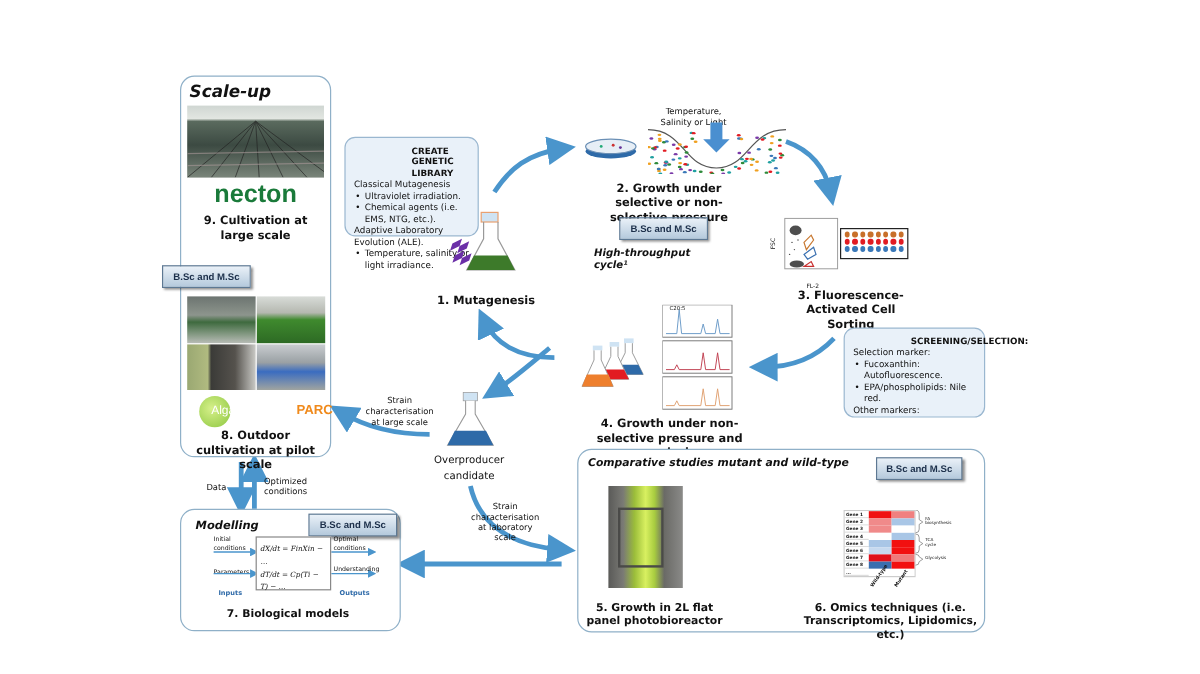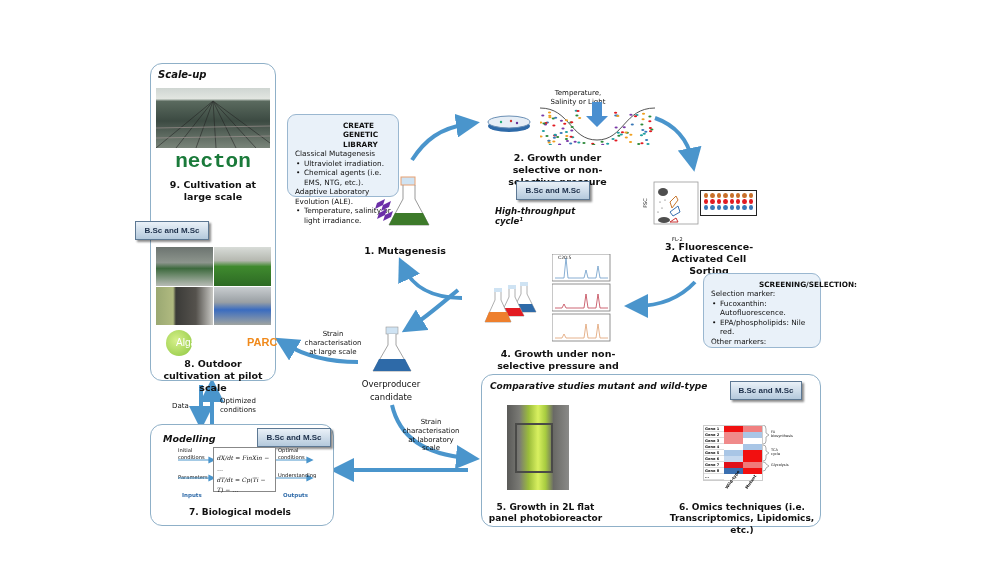--- a/index.html
+++ b/index.html
@@ -1,19 +1,19 @@
 <!DOCTYPE html>
 <html><head>
 <meta charset="utf-8">
 <style>
   * { box-sizing: border-box; margin: 0; padding: 0; }
   body { width: 1000px; height: 562px; background: #ffffff; position: relative; overflow: hidden; font-family: "DejaVu Sans", sans-serif; color: #111; }
   .abs { position: absolute; }
   .panel { position: absolute; border: 1.5px solid #8fb0c8; border-radius: 12px; background: #fff; }
-  .panel-title { position: absolute; font-weight: bold; font-style: italic; font-size: 10px; }
+  .panel-title { position: absolute; font-weight: bold; font-style: italic; font-size: 14px; }
   .step-label { position: absolute; font-weight: bold; font-size: 9.5px; text-align: center; line-height: 1.25; }
   .badge { position: absolute; width: 74px; height: 19px; border: 1px solid #5d7893; background: linear-gradient(#eaf1f8, #b4c9dc); box-shadow: 2px 2px 2px rgba(0,0,0,0.45); font-size: 8px; font-weight: bold; color: #1c2f4a; text-align: center; line-height: 17px; font-family: "Liberation Sans", sans-serif; }
   .infobox { position: absolute; background: #e9f1f9; border: 1px solid #9ab7d0; border-radius: 9px; font-size: 7.3px; line-height: 1.3; padding: 6px 7px; font-family: "DejaVu Sans", sans-serif; }
   .infobox .ttl { font-weight: bold; margin-left: 48px; }
   .infobox ul { list-style: none; }
   .infobox li { padding-left: 9px; position: relative; }
   .infobox li::before { content: "•"; position: absolute; left: 1px; }
   .small { position: absolute; font-size: 7px; text-align: center; line-height: 1.25; }
   .photo { position: absolute; }
   svg.overlay { position: absolute; left: 0; top: 0; }
@@ -64,21 +64,21 @@
         <line x1="57" y1="13" x2="80" y2="60"></line>
         <line x1="57" y1="13" x2="100" y2="60"></line>
       <line x1="57" y1="13" x2="114" y2="55"></line>
     </g>
     <g stroke="#a99" stroke-width="1" opacity="0.6">
         <line x1="0" y1="40" x2="114" y2="38"></line>
         <line x1="0" y1="50" x2="114" y2="48"></line>
       </g>
   </svg>
 </div>
-<div class="abs" style="left:172px;top:150px;width:82px;text-align:center;font-family:Liberation Mono, monospace;font-weight:bold;font-size:21px;color:#1a7a3a;">necton</div>
+<div class="abs" style="left:172px;top:150px;width:82px;text-align:center;font-family:Liberation Sans, sans-serif;font-weight:bold;font-size:21px;color:#1a7a3a;">necton</div>
 <div class="step-label" style="left:158px;top:179px;width:110px;">9. Cultivation at large scale</div>
 <div class="badge" style="left:135px;top:221px;">B.Sc and M.Sc</div>
 
 <div class="photo" style="left:156px;top:247px;width:115px;height:78px;display:grid;grid-template-columns:1fr 1fr;grid-template-rows:1fr 1fr;gap:1px;">
   <div style="background:linear-gradient(#6c7470 0%,#8d958d 40%,#3e6a3e 55%,#b8bcb6 100%);"></div>
   <div style="background:linear-gradient(#d8dcd8 0%,#b5b8b0 35%,#3f8a2e 50%,#2d6a24 100%);"></div>
   <div style="background:linear-gradient(90deg,#9aa872 0%,#b0ba80 30%,#3b3b38 35%,#55524d 70%,#c9c9c5 100%);"></div>
   <div style="background:linear-gradient(#c9cdd0 0%,#9aa0a4 40%,#3a6cc0 60%,#a0a4a0 100%);"></div>
 </div>
 <div class="abs" style="left:166px;top:330px;width:100px;height:26px;">
@@ -315,21 +315,21 @@
 <div class="abs" style="left:558px;top:255px;font-size:4.5px;">C20:5</div>
 <div class="step-label" style="left:488px;top:348px;width:140px;">4. Growth under non-selective pressure and analysis</div>
 
 <svg class="abs" style="left:367px;top:325px;" width="50" height="50">
   <rect x="19" y="2" width="12" height="7" fill="#cfe3f3" stroke="#999" stroke-width="0.6"></rect>
   <path d="M21,9 L21,20 L6,46 L44,46 L29,20 L29,9" fill="#fff" stroke="#999" stroke-width="0.9"></path>
   <path d="M12,34 L38,34 L44,46 L6,46 z" fill="#2e6aa8"></path>
 </svg>
 <div class="abs" style="left:350px;top:378px;width:82px;text-align:center;font-size:8.5px;line-height:1.5;">Overproducer candidate</div>
 <div class="small" style="left:302px;top:330px;width:62px;">Strain characterisation at large scale</div>
-<div class="small" style="left:400px;top:418px;width:62px;text-align:center;">Strain characterisation at laboratory scale</div>
+<div class="small" style="left:390px;top:418px;width:62px;text-align:center;">Strain characterisation at laboratory scale</div>
 
 <div class="panel" style="left:150px;top:424px;width:184px;height:102px;"></div>
 <div class="panel-title" style="left:163px;top:433px;font-size:9.5px;">Modelling</div>
 <div class="badge" style="left:257px;top:428px;">B.Sc and M.Sc</div>
 <div class="small" style="left:172px;top:402px;font-size:7px;">Data</div>
 <div class="small" style="left:220px;top:397px;width:46px;text-align:left;">Optimized conditions</div>
 <div class="small" style="left:178px;top:447px;width:36px;font-size:5.2px;text-align:left;">Initial conditions</div>
 <div class="small" style="left:178px;top:474px;font-size:5.2px;text-align:left;">Parameters</div>
 <div class="abs" style="left:182px;top:492px;font-size:5.5px;color:#2e6aa8;font-weight:bold;">Inputs</div>
 <svg class="abs" style="left:176px;top:450px;" width="140" height="40">

